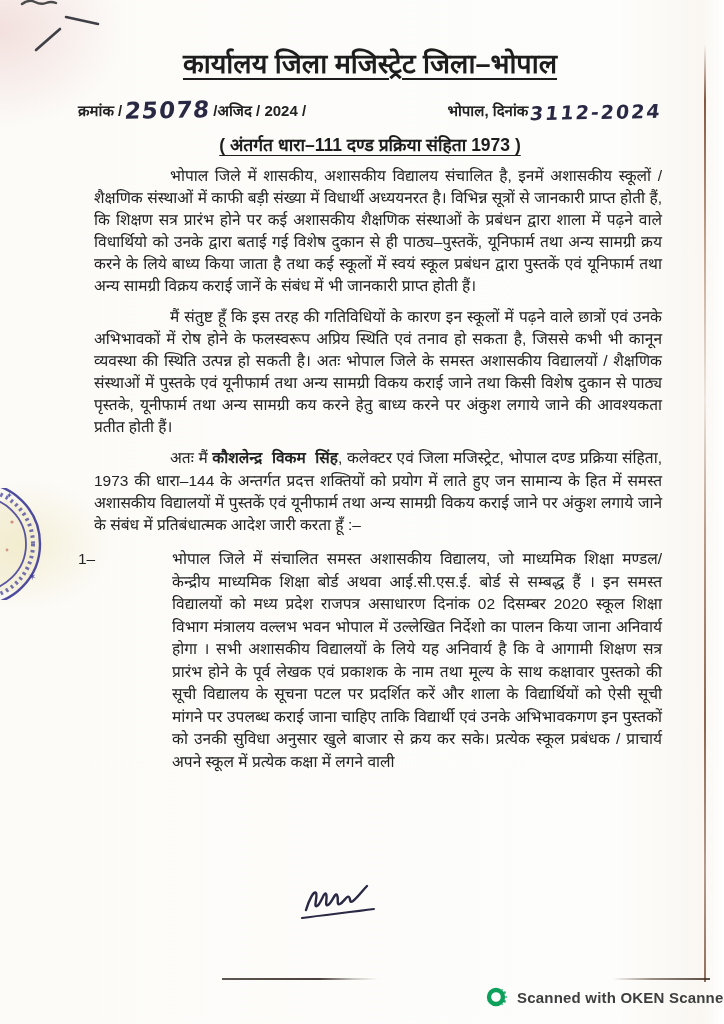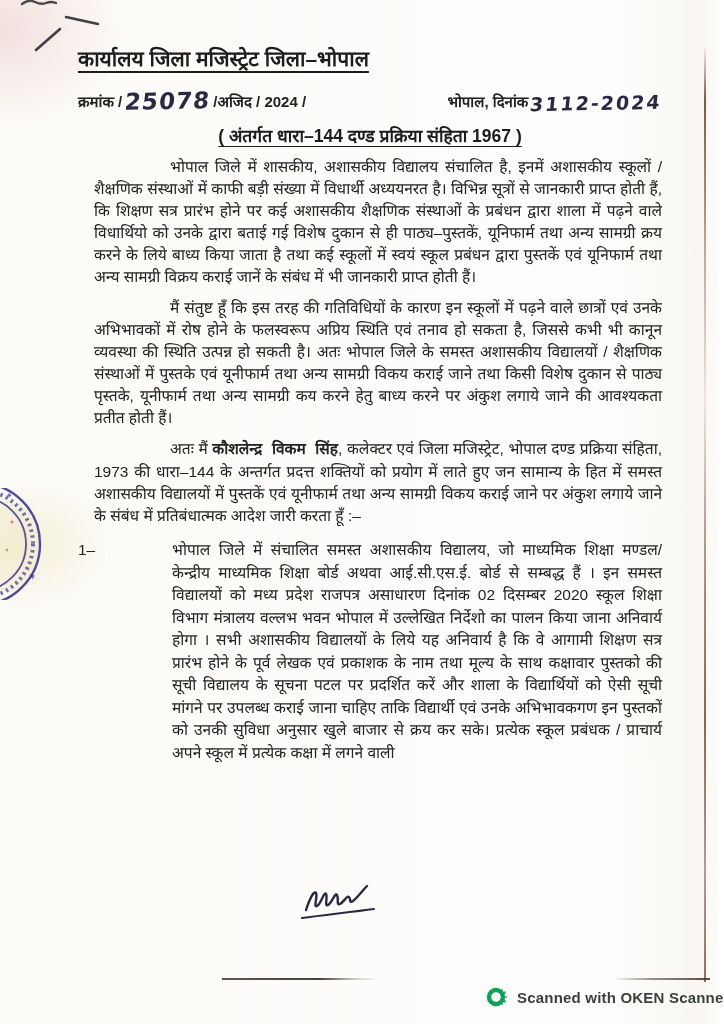--- a/index.html
+++ b/index.html
@@ -26,21 +26,21 @@
   .edge-bottom{
     position:absolute;left:222px;top:978px;width:488px;height:2px;
     background:linear-gradient(90deg,
       rgba(55,45,40,0.8) 0%, rgba(55,45,40,0.9) 20%, rgba(55,45,40,0.25) 27%,
       rgba(55,45,40,0) 32%, rgba(55,45,40,0) 80%, rgba(75,55,40,0.55) 88%,
       rgba(60,45,35,0.85) 100%);
   }
   
   .content{position:absolute;left:78px;top:44px;width:584px;color:#242424;}
   .doc-title{
-    text-align:left;font-size:21px;font-weight:700;color:#1d1d1d;
+    text-align:center;font-size:27px;font-weight:700;color:#1d1d1d;
     text-decoration:underline;text-underline-offset:5px;text-decoration-thickness:1.5px;
   }
   .ref-row{display:flex;justify-content:space-between;align-items:flex-end;margin-top:10px;height:32px;}
   .ref-left,.ref-right{font-size:15px;font-weight:700;color:#222;white-space:nowrap;}
   .hand{
     display:inline-block;color:var(--color-hand_ink,#2a2944);
     transform:skewX(-7deg) rotate(-1deg);font-weight:600;letter-spacing:1px;
     font-family:"DejaVu Sans",sans-serif;
   }
   .hand-num{font-size:23px;vertical-align:-2px;margin:0 3px;}
@@ -97,21 +97,21 @@
 
     <div class="ref-row">
       <div class="ref-left">
         <span>क्रमांक /</span><span class="hand hand-num">25078</span><span>/अजिद / 2024 /</span>
       </div>
       <div class="ref-right">
         <span>भोपाल, दिनांक</span><span class="hand hand-date">3112-2024</span>
       </div>
     </div>
 
-    <div class="order-subtitle">( अंतर्गत धारा–144 दण्ड प्रक्रिया संहिता 1967 )</div>
+    <div class="order-subtitle">( अंतर्गत धारा–111 दण्ड प्रक्रिया संहिता 1973 )</div>
 
     <p class="para">भोपाल जिले में शासकीय, अशासकीय विद्यालय संचालित है, इनमें अशासकीय स्कूलों / शैक्षणिक संस्थाओं में काफी बड़ी संख्या में विधार्थी अध्ययनरत है। विभिन्न सूत्रों से जानकारी प्राप्त होती हैं, कि शिक्षण सत्र प्रारंभ होने पर कई अशासकीय शैक्षणिक संस्थाओं के प्रबंधन द्वारा शाला में पढ़ने वाले विधार्थियो को उनके द्वारा बताई गई विशेष दुकान से ही पाठ्य–पुस्तकें, यूनिफार्म तथा अन्य सामग्री क्रय करने के लिये बाध्य किया जाता है तथा कई स्कूलों में स्वयं स्कूल प्रबंधन द्वारा पुस्तकें एवं यूनिफार्म तथा अन्य सामग्री विक्रय कराई जानें के संबंध में भी जानकारी प्राप्त होती हैं।</p>
     <p class="para">मैं संतुष्ट हूँ कि इस तरह की गतिविधियों के कारण इन स्कूलों में पढ़ने वाले छात्रों एवं उनके अभिभावकों में रोष होने के फलस्वरूप अप्रिय स्थिति एवं तनाव हो सकता है, जिससे कभी भी कानून व्यवस्था की स्थिति उत्पन्न हो सकती है। अतः भोपाल जिले के समस्त अशासकीय विद्यालयों / शैक्षणिक संस्थाओं में पुस्तके एवं यूनीफार्म तथा अन्य सामग्री विकय कराई जाने तथा किसी विशेष दुकान से पाठ्य पृस्तके, यूनीफार्म तथा अन्य सामग्री कय करने हेतु बाध्य करने पर अंकुश लगाये जाने की आवश्यकता प्रतीत होती हैं।</p>
     <p class="para"><span>अतः मैं </span><span class="bold-name">कौशलेन्द्र विकम सिंह</span><span>, कलेक्टर एवं जिला मजिस्ट्रेट, भोपाल दण्ड प्रक्रिया संहिता, 1973 की धारा–144 के अन्तर्गत प्रदत्त शक्तियों को प्रयोग में लाते हुए जन सामान्य के हित में समस्त अशासकीय विद्यालयों में पुस्तकें एवं यूनीफार्म तथा अन्य सामग्री विकय कराई जाने पर अंकुश लगाये जाने के संबंध में प्रतिबंधात्मक आदेश जारी करता हूँ :–</span></p>
 
     <div class="order-item">
       <div class="item-num">1–</div>
       <div class="item-text">भोपाल जिले में संचालित समस्त अशासकीय विद्यालय, जो माध्यमिक शिक्षा मण्डल/ केन्द्रीय माध्यमिक शिक्षा बोर्ड अथवा आई.सी.एस.ई. बोर्ड से सम्बद्ध हैं । इन समस्त विद्यालयों को मध्य प्रदेश राजपत्र असाधारण दिनांक 02 दिसम्बर 2020 स्कूल शिक्षा विभाग मंत्रालय वल्लभ भवन भोपाल में उल्लेखित निर्देशो का पालन किया जाना अनिवार्य होगा ।  सभी अशासकीय विद्यालयों के लिये यह अनिवार्य है कि वे आगामी शिक्षण सत्र प्रारंभ होने के पूर्व लेखक एवं प्रकाशक के नाम तथा मूल्य के साथ कक्षावार पुस्तको की सूची विद्यालय के सूचना पटल पर प्रदर्शित करें और शाला के विद्यार्थियों को ऐसी सूची मांगने पर उपलब्ध कराई जाना चाहिए ताकि विद्यार्थी एवं उनके अभिभावकगण इन पुस्तकों को उनकी सुविधा अनुसार खुले बाजार से क्रय कर सके। प्रत्येक स्कूल प्रबंधक / प्राचार्य अपने स्कूल में प्रत्येक कक्षा में लगने वाली</div>
     </div>
   </div>

